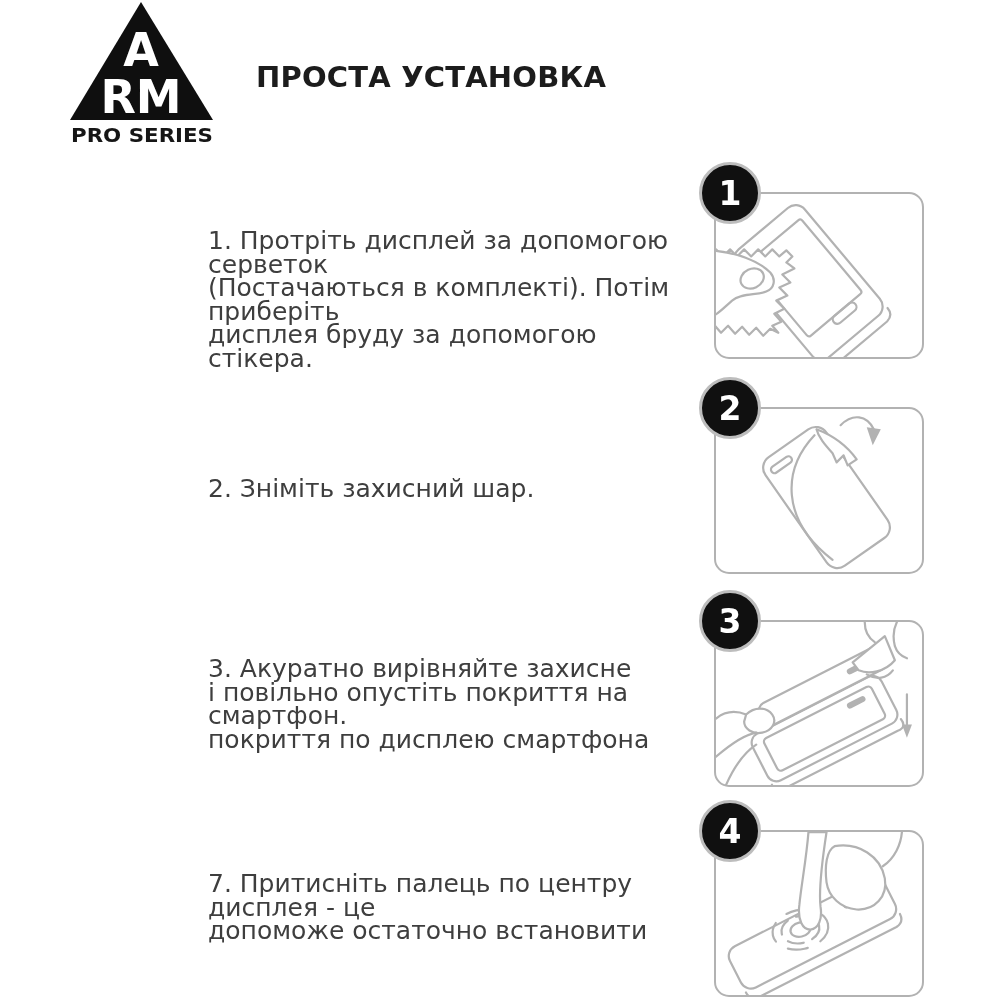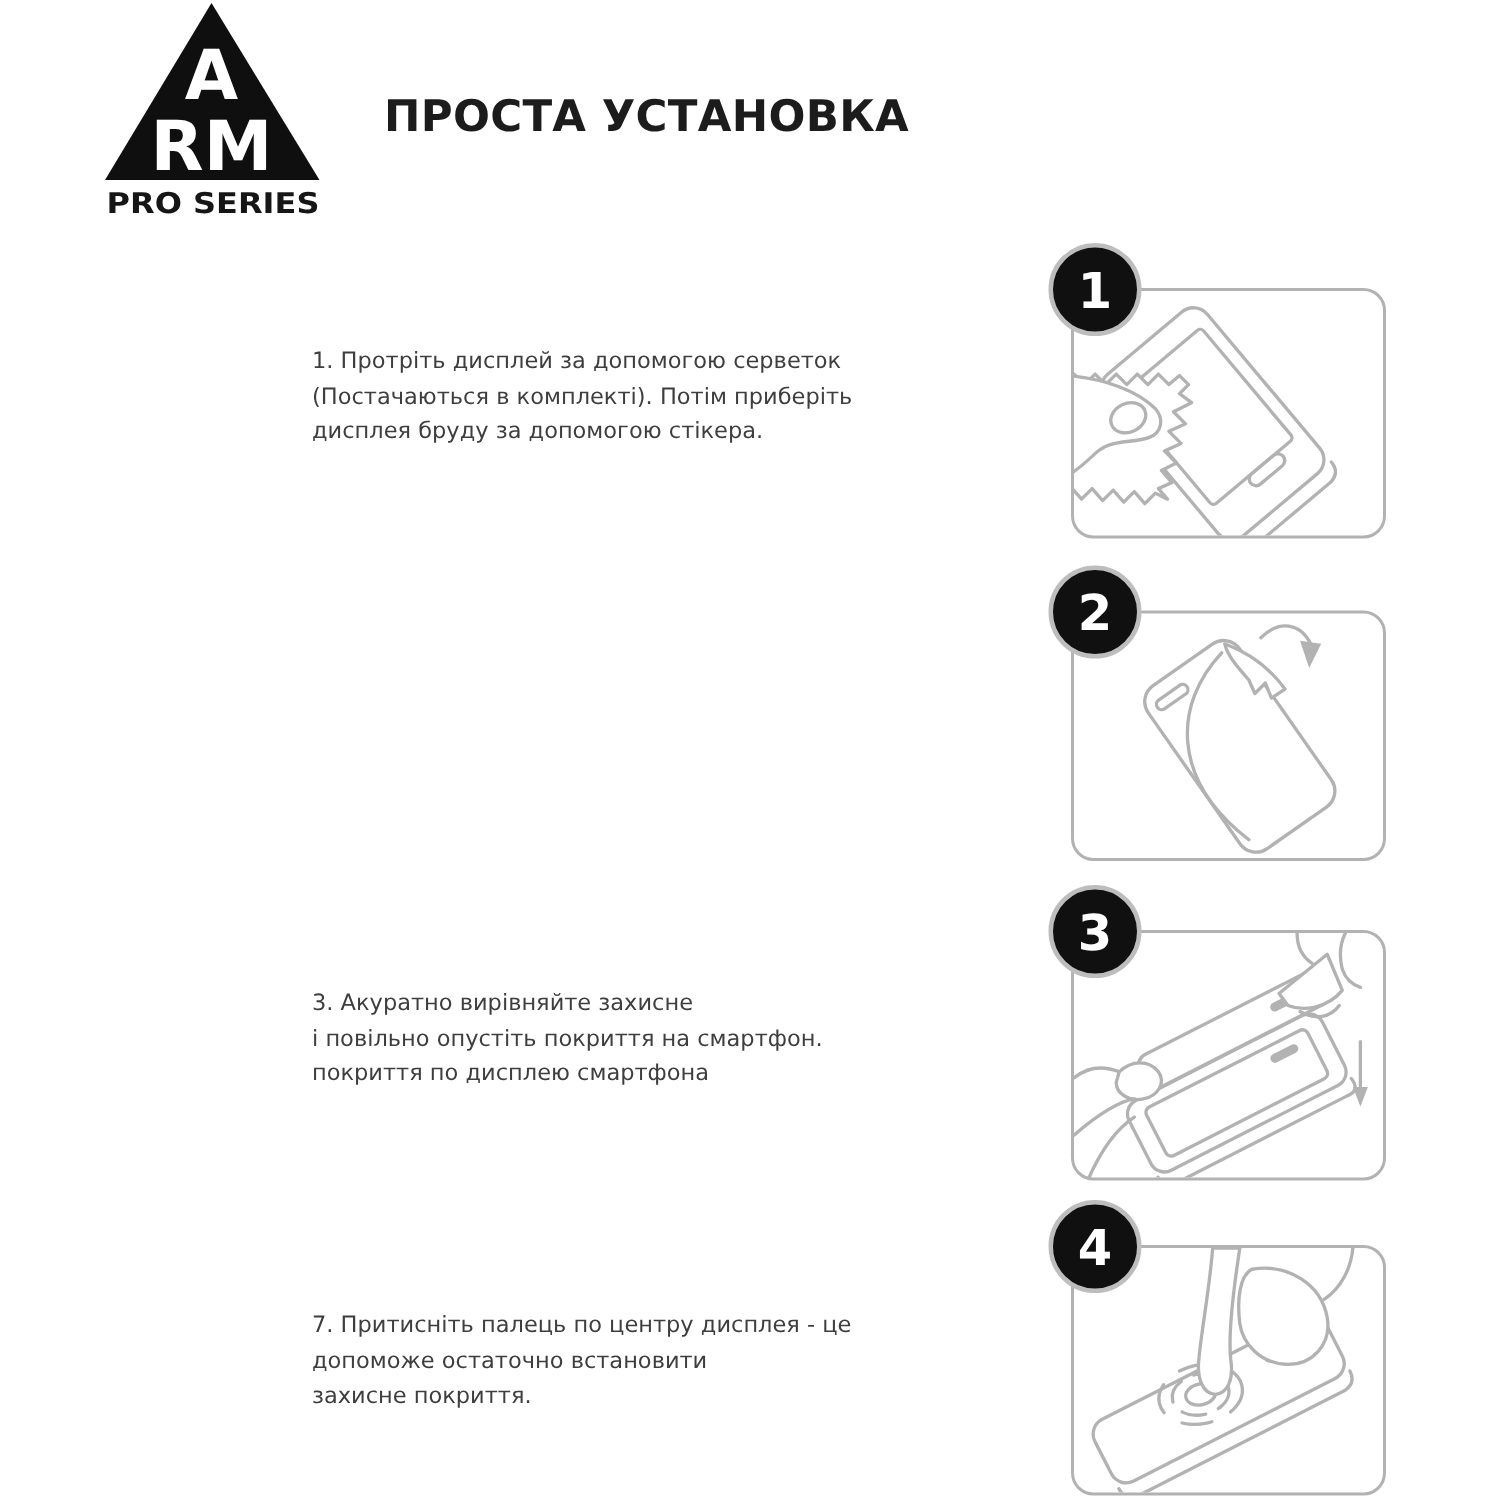--- a/index.html
+++ b/index.html
@@ -8,21 +8,21 @@
     font-family:"DejaVu Sans","Liberation Sans",sans-serif;overflow:hidden;
   }
   .logo{position:absolute;left:70px;top:0px;width:146px;height:146px;}
   .page-title{
     position:absolute;left:256px;top:59px;margin:0;
     font-size:29px;line-height:37px;font-weight:bold;color:#1c1c1c;letter-spacing:0.2px;
     white-space:nowrap;
   }
   .step-text{
     position:absolute;left:208px;width:500px;
-    font-size:15px;line-height:23.5px;color:#3e3e3e;
+    font-size:25px;line-height:23.5px;color:#3e3e3e;
   }
   .step-text span{display:block;}
   .panel{
     position:absolute;left:714px;width:210px;height:167px;
     border:2.5px solid #b2b2b2;border-radius:15px;box-sizing:border-box;background:#ffffff;
   }
   .badge{
     position:absolute;left:-17px;top:-32px;width:56px;height:56px;border-radius:50%;
     background:#101010;border:3px solid #bdbdbd;
     display:flex;align-items:center;justify-content:center;
@@ -50,31 +50,33 @@
   </div>
 
   <h1 class="page-title">ПРОСТА УСТАНОВКА</h1>
 
   <div class="step-text t1">
     <span>1. Протріть дисплей за допомогою серветок</span>
     <span>(Постачаються в комплекті). Потім приберіть</span>
     <span>дисплея бруду за допомогою стікера.</span>
   </div>
 
+  <div class="step-text t2">
+    <span>2. Зніміть захисний шар.</span>
+  </div>
 
   <div class="step-text t3">
     <span>3. Акуратно вирівняйте захисне</span>
     <span>і повільно опустіть покриття на смартфон.</span>
     <span>покриття по дисплею смартфона</span>
   </div>
 
   <div class="step-text t4">
     <span>7. Притисніть палець по центру дисплея - це</span>
     <span>допоможе остаточно встановити</span>
-    <span>захисне покриття.</span>
   </div>
 
   <div class="panel p1">
     <div class="badge">
       <span>1</span>
     </div>
     <svg class="art" viewBox="0 0 205 162">
       <g transform="translate(92,88) rotate(-40)">
         <rect class="ln" x="-44" y="-70" width="88" height="140" rx="12"></rect>
         <rect class="ln" x="-35" y="-54" width="70" height="96" rx="3"></rect>

